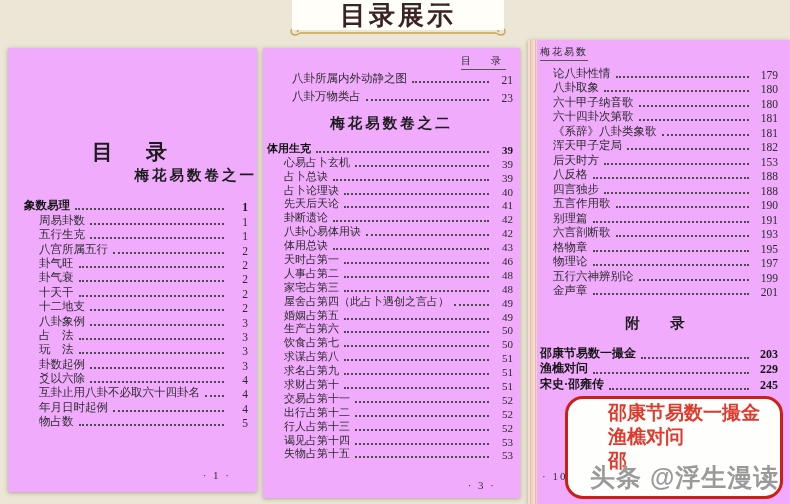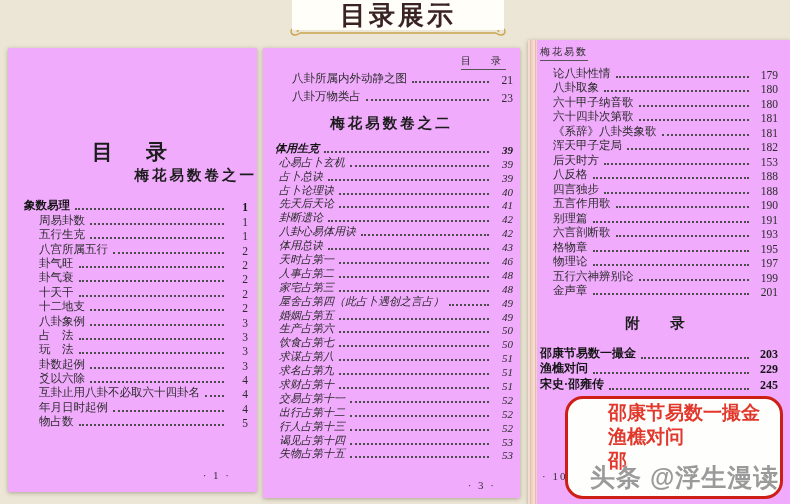--- a/index.html
+++ b/index.html
@@ -52,23 +52,23 @@
   .toc-row.bold{font-weight:bold;color:#141414;}
   .toc-row .lab{white-space:nowrap;}
   .toc-row .dots{flex:1;border-bottom:2px dotted #4c4c4c;margin:0 4px 3px 5px;min-width:8px;}
   .toc-row .num{text-align:right;min-width:20px;white-space:nowrap;}
   .t1{margin-top:14px;padding:0 9px 0 16px;}
   .t1 .toc-row{height:14.4px;}
   .t1 .indent{margin-left:15px;}
   .t2top{padding:20px 7px 0 8px;}
   .t2top .toc-row{height:18px;}
   .t2top .indent{margin-left:21px;}
-  .t2{margin-top:9px;padding:0 7px 0 12px;font-style:italic;}
+  .t2{margin-top:9px;padding:0 7px 0 4px;}
   .t2 .toc-row{height:13.9px;font-size:11px;}
-  .t2 .indent{margin-left:4px;}
+  .t2 .indent{margin-left:17px;}
   .t3{padding:26px 12px 0 25px;}
   .t3 .toc-row{height:14.5px;}
   .t3 .indent{margin-left:0;}
   .t3 .num{min-width:25px;}
   .t3a{margin-top:13px;padding:0 12px 0 12px;}
   .t3a .toc-row{height:15.5px;font-size:12px;}
   .t3a .num{min-width:25px;}
   .p-footer{position:absolute;font-size:11px;letter-spacing:2px;color:#333;}
   .f1{right:26px;bottom:11px;}
   .f2{right:24px;bottom:7px;}

